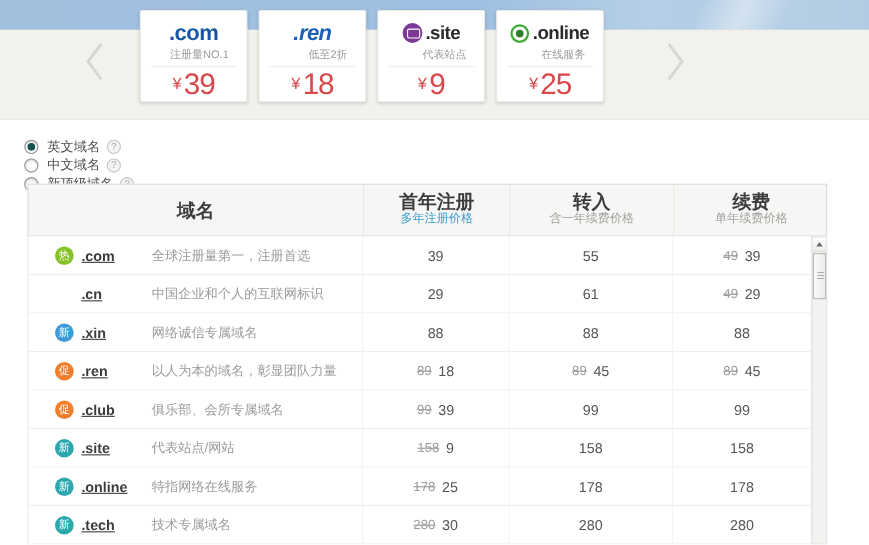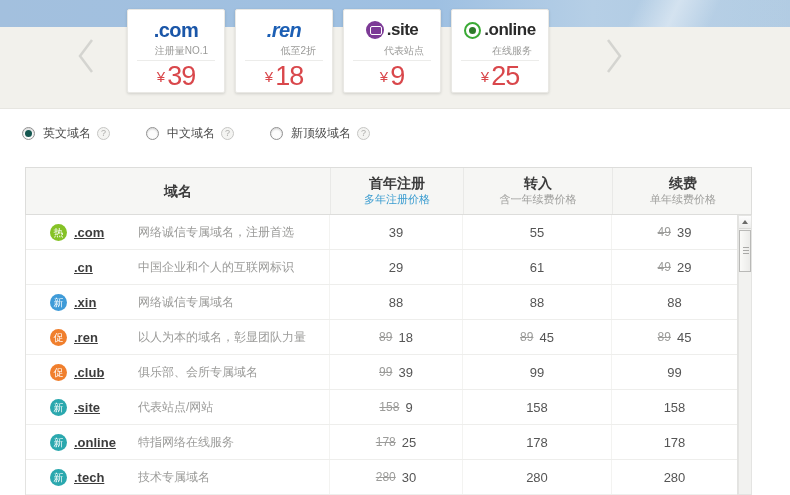--- a/index.html
+++ b/index.html
@@ -35,40 +35,40 @@
   .card-price .num { font-size:27px; letter-spacing:-1px; }
   .b-icon { display:inline-block; position:relative; margin-right:3px; flex:none; }
   .site-ic { width:18px; height:18px; border-radius:50%; background:#7c3a96; }
   .site-ic::before { content:""; position:absolute; left:4px; top:5px; width:10px;
           height:7px; border:1.5px solid #fff; border-radius:2px; }
   .online-ic { width:17px; height:17px; border-radius:50%; border:2px solid #3aaa35; }
   .online-ic::before { content:""; position:absolute; left:3px; top:3px; width:7px;
           height:7px; border-radius:50%; background:#2d7a2a; }
 
   
-  .filter-bar { margin:16px 0 0 22px; display:flex; align-items:center; height:16px; }
+  .filter-bar { margin:16px 0 0 22px; display:flex; height:16px;flex-direction:column; }
   .filter-item { display:flex; align-items:center; cursor:pointer; margin-right:36px; }
   .radio { width:13px; height:13px; border:1px solid #919191; border-radius:50%;
            background:#fcfcfc; position:relative; flex:none;
            box-shadow:inset 0 1px 2px rgba(0,0,0,.18); }
   .radio.checked::after { content:""; position:absolute; left:2px; top:2px; width:7px;
            height:7px; border-radius:50%; background:#14564f; }
   .filter-label { font-size:12px; color:#4d4d4d; margin:0 6px 0 8px; }
   .help { width:13px; height:13px; border-radius:50%; border:1px solid #c6c6c4;
           background:#f4f4f2; color:#adadab; font-size:9px; line-height:11px;
           text-align:center; cursor:pointer; }
 
   
   .table-region { position:relative; margin:26px 0 0 25px; width:727px; height:328px; }
   .t-head { display:grid; grid-template-columns:305px 133px 149px 140px; height:48px;
             background:#f6f6f4; border:1px solid #dddddb; }
   .h-cell { display:flex; flex-direction:column; align-items:center; justify-content:center;
             border-right:1px solid #e9e9e7; }
   .h-cell:last-child { border-right:none; }
-  .h-title { font-size:14px; font-weight:bold; color:#3c3c3c; line-height:17px; }
+  .h-title { font-size:17px; font-weight:bold; color:#3c3c3c; line-height:17px; }
   .h-sub { font-size:11px; color:#a0a09e; line-height:15px; }
   .h-sub.link { color:#3a9cd0; cursor:pointer; }
   .h-sub:empty { display:none; }
   .t-body { position:absolute; top:48px; left:0; width:713px;
             border-left:1px solid #e3e3e1; border-right:1px solid #e3e3e1; }
   .t-row { display:grid; grid-template-columns:304px 133px 149px 125px; height:35px;
            border-bottom:1px solid #eeeeec; background:#fff; }
   .c-domain { display:flex; align-items:center; padding-left:24px;
               border-right:1px solid #f3f3f1; }
   .badge { width:17px; height:17px; border-radius:50%; color:#fff; font-size:10px;
@@ -204,21 +204,21 @@
         <span class="h-title">续费</span>
         <span class="h-sub">单年续费价格</span>
       </div>
     </div>
 
     <div class="t-body">
   <div class="t-row">
     <div class="c-domain">
       <span class="badge" style="background: rgb(133, 194, 38);">热</span>
       <a class="tld">.com</a>
-      <span class="desc">网络诚信专属域名，注册首选</span>
+      <span class="desc">全球注册量第一，注册首选</span>
     </div>
     <div class="c-price">
 
       <span class="now">39</span>
     </div>
     <div class="c-price">
 
       <span class="now">55</span>
     </div>
     <div class="c-price">

